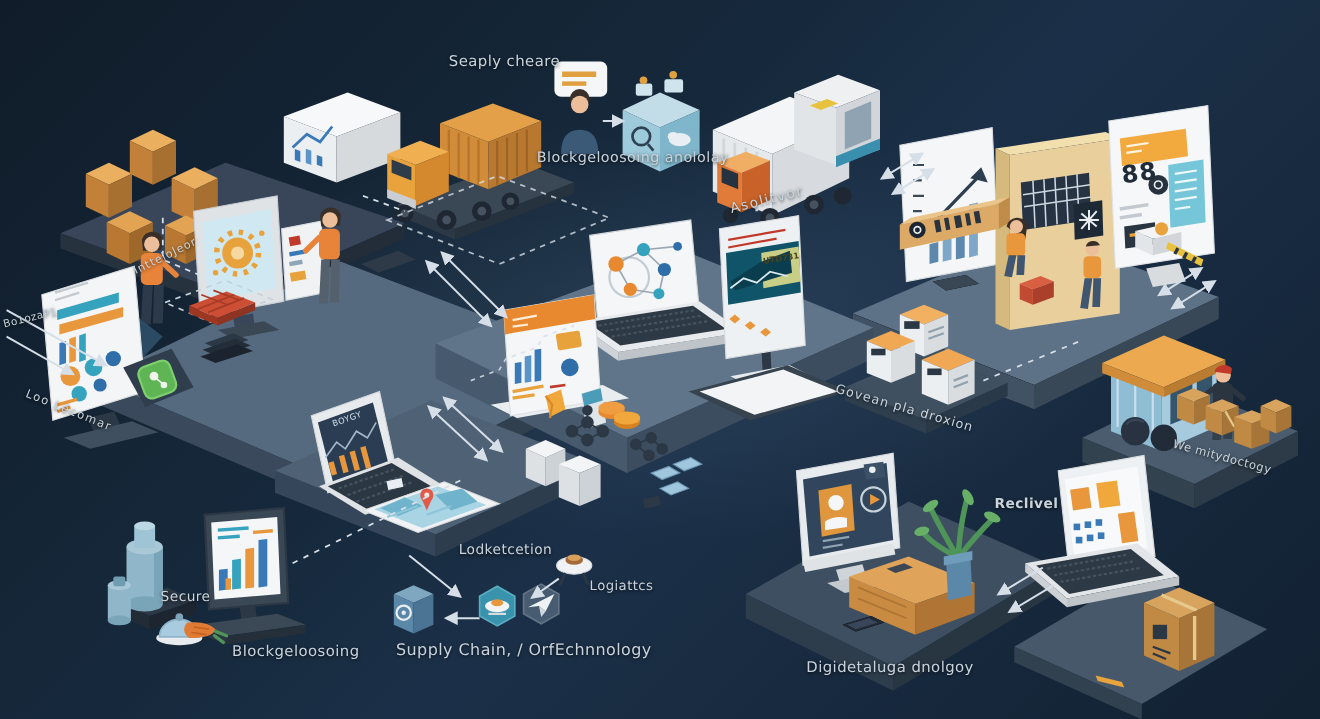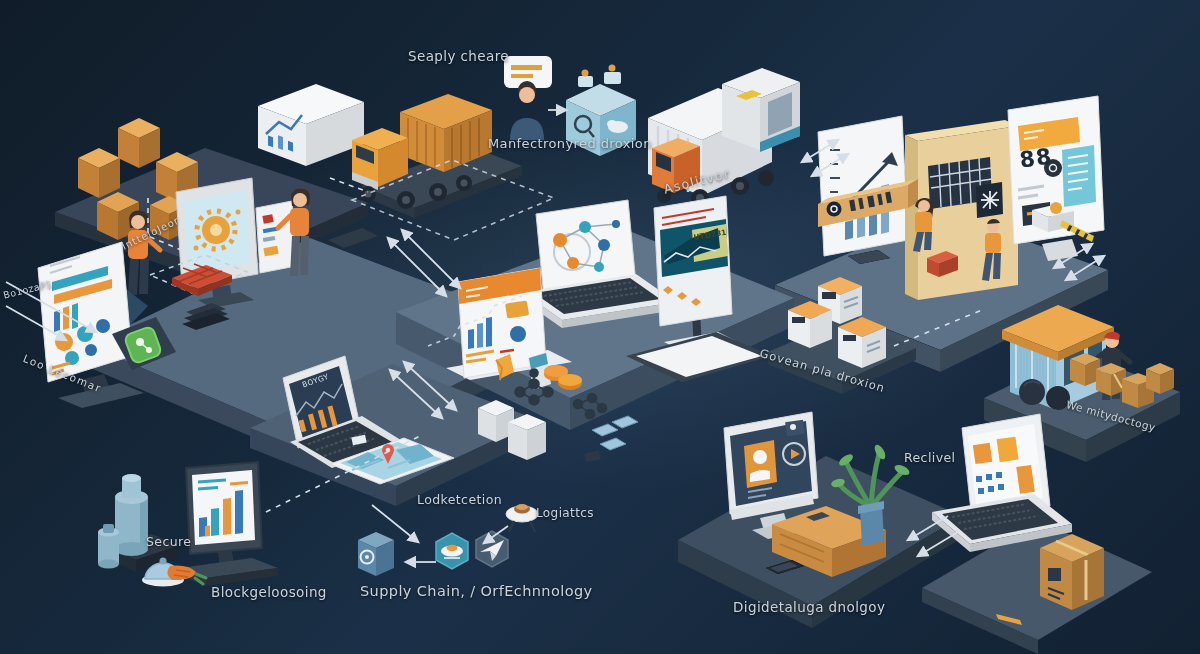--- a/index.html
+++ b/index.html
@@ -706,31 +706,31 @@
     <line x1="1066" y1="280" x2="1104" y2="256" stroke-width="1.8" marker-start="url(#ah)" marker-end="url(#ah)"></line>
     <line x1="372" y1="505" x2="418" y2="542" stroke-width="1.8" marker-end="url(#ah)"></line>
     <line x1="508" y1="526" x2="484" y2="543" stroke-width="1.8" marker-end="url(#ah)"></line>
     <line x1="436" y1="562" x2="406" y2="562" stroke-width="1.8" marker-end="url(#ah)"></line>
     <line x1="948" y1="516" x2="908" y2="540" stroke-width="1.8" marker-end="url(#ah)"></line>
     <line x1="958" y1="532" x2="918" y2="556" stroke-width="1.8" marker-end="url(#ah)"></line>
   </g>
 </svg>
 
   <div class="lbl" style="left:408px;top:48px;font-size:13.5px;">Seaply cheare</div>
-  <div class="lbl" style="left:488px;top:136px;font-size:13px;">Manfectronyred droxion</div>
+  <div class="lbl" style="left:488px;top:136px;font-size:13px;">Blockgeloosoing anololay</div>
   <div class="lbl rot" style="left:662px;top:182px;font-size:12.5px;letter-spacing:1.5px;transform:rotate(-14deg);">Asolitvor</div>
   <div class="lbl rot" style="left:120px;top:242px;font-size:10px;letter-spacing:1px;transform:rotate(-26deg);">IntteloJeor</div>
   <div class="lbl rot" style="left:2px;top:290px;font-size:9.5px;transform:rotate(-14deg);">Bo1ozaP1</div>
   <div class="lbl rot" style="left:26px;top:352px;font-size:10.5px;letter-spacing:1.5px;transform:rotate(22deg);">Loo Lécomar</div>
   <div class="lbl rot" style="left:762px;top:346px;font-size:11.5px;letter-spacing:1px;transform:rotate(16deg);">Govean pla droxion</div>
   <div class="lbl rot" style="left:1068px;top:398px;font-size:10.5px;letter-spacing:.5px;transform:rotate(15deg);">We mitydoctogy</div>
-  <div class="lbl" style="left:904px;top:450px;font-size:12.5px;">Reclivel</div>
+  <div class="lbl" style="left:904px;top:450px;font-size:12.5px;font-weight:bold;">Reclivel</div>
   <div class="lbl" style="left:146px;top:534px;font-size:12.5px;">Secure</div>
   <div class="lbl" style="left:183px;top:584px;font-size:13.5px;margin-left:28px;">Blockgeloosoing</div>
   <div class="lbl" style="left:384px;top:492px;font-size:12.5px;margin-left:33px;">Lodketcetion</div>
-  <div class="lbl" style="left:536px;top:506px;font-size:12px;">Logiattcs</div>
+  <div class="lbl" style="left:536px;top:525px;font-size:12px;">Logiattcs</div>
   <div class="lbl" style="left:360px;top:583px;font-size:14.5px;">Supply Chain, / OrfEchnnology</div>
   <div class="lbl" style="left:733px;top:599px;font-size:13.5px;text-align:right;">Digidetaluga dnolgoy</div>
 
   <div class="scrtxt" style="left:1018px;top:148px;font-size:22px;font-weight:bold;color:#1f2b38;transform:rotate(-8deg);letter-spacing:1px;">88</div>
   <div class="scrtxt" style="left:301px;top:381px;font-size:7.5px;color:#cfe0ec;transform:rotate(-19deg);letter-spacing:.5px;">BOYGY</div>
   <div class="scrtxt" style="left:693px;top:233px;font-size:7.5px;font-weight:bold;color:#4a431c;transform:rotate(-9deg);">UTD731</div>
 </div>
 
 </body></html>

